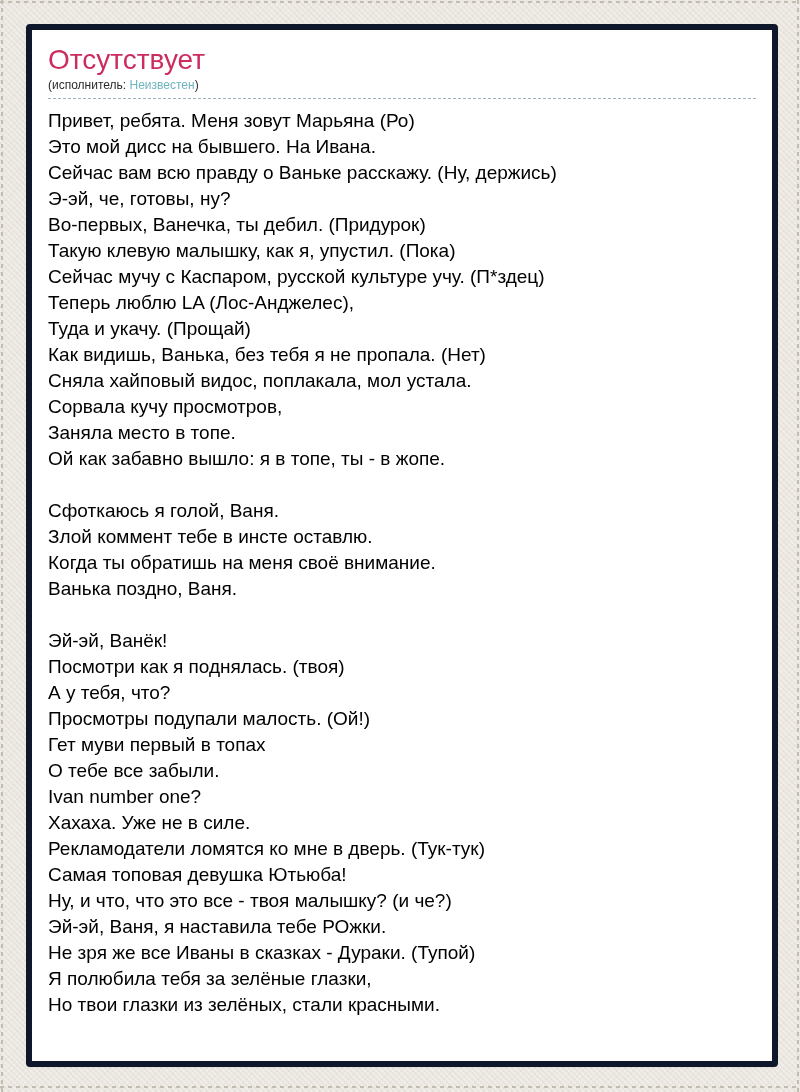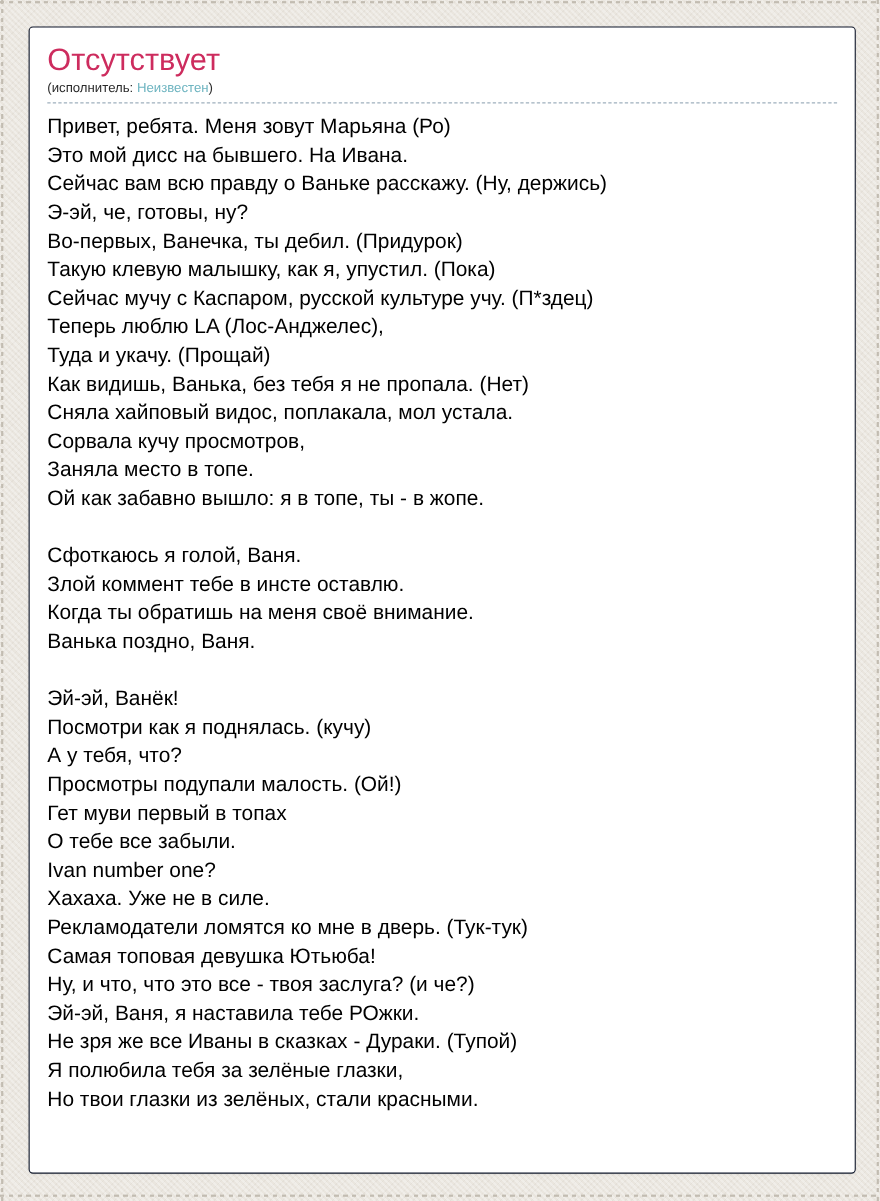--- a/index.html
+++ b/index.html
@@ -23,21 +23,21 @@
   .edge-dash.bottom { top:1086px; }
   .edge-dash-v { position:absolute; background:repeating-linear-gradient(180deg,#c2bcb1 0 4px, rgba(0,0,0,0) 4px 8px); width:2px; top:0; bottom:0; }
   .edge-dash-v.left { left:1px; }
   .edge-dash-v.right { right:1px; }
 
   .card {
     position:absolute;
     left:26px; top:24px;
     width:752px; height:1043px;
     background:#ffffff;
-    border:1px solid #0f172a;
+    border:6px solid #0f172a;
     border-radius:4px;
     box-shadow:0 1px 2px rgba(0,0,0,.05);
     padding:16px 16px 0 16px;
   }
 
   .song-title {
     font-size:28px;
     line-height:28px;
     font-weight:normal;
     color:#cd2c5e;
@@ -105,29 +105,29 @@
       <div class="lyric-line">Сорвала кучу просмотров,</div>
       <div class="lyric-line">Заняла место в топе.</div>
       <div class="lyric-line">Ой как забавно вышло: я в топе, ты - в жопе.</div>
       <div class="lyric-line">&nbsp;</div>
       <div class="lyric-line">Сфоткаюсь я голой, Ваня.</div>
       <div class="lyric-line">Злой коммент тебе в инсте оставлю.</div>
       <div class="lyric-line">Когда ты обратишь на меня своё внимание.</div>
       <div class="lyric-line">Ванька поздно, Ваня.</div>
       <div class="lyric-line">&nbsp;</div>
       <div class="lyric-line">Эй-эй, Ванёк!</div>
-      <div class="lyric-line">Посмотри как я поднялась. (кучу)</div>
+      <div class="lyric-line">Посмотри как я поднялась. (твоя)</div>
       <div class="lyric-line">А у тебя, что?</div>
       <div class="lyric-line">Просмотры подупали малость. (Ой!)</div>
       <div class="lyric-line">Гет муви первый в топах</div>
       <div class="lyric-line">О тебе все забыли.</div>
       <div class="lyric-line">Ivan number one?</div>
       <div class="lyric-line">Хахаха. Уже не в силе.</div>
       <div class="lyric-line">Рекламодатели ломятся ко мне в дверь. (Тук-тук)</div>
       <div class="lyric-line">Самая топовая девушка Ютьюба!</div>
-      <div class="lyric-line">Ну, и что, что это все - твоя заслуга? (и че?)</div>
+      <div class="lyric-line">Ну, и что, что это все - твоя малышку? (и че?)</div>
       <div class="lyric-line">Эй-эй, Ваня, я наставила тебе РОжки.</div>
       <div class="lyric-line">Не зря же все Иваны в сказках - Дураки. (Тупой)</div>
       <div class="lyric-line">Я полюбила тебя за зелёные глазки,</div>
       <div class="lyric-line">Но твои глазки из зелёных, стали красными.</div>
     </div>
 
 </div>
 
 </body></html>

